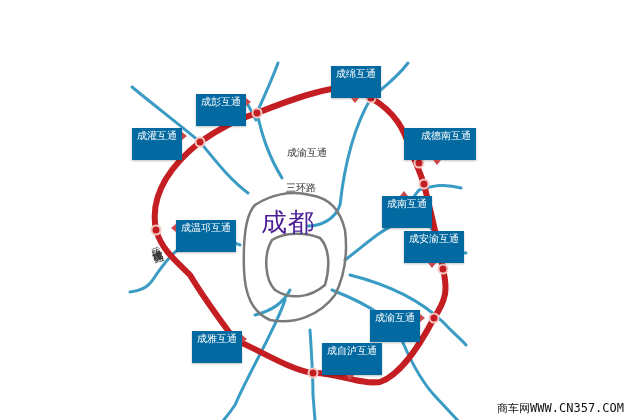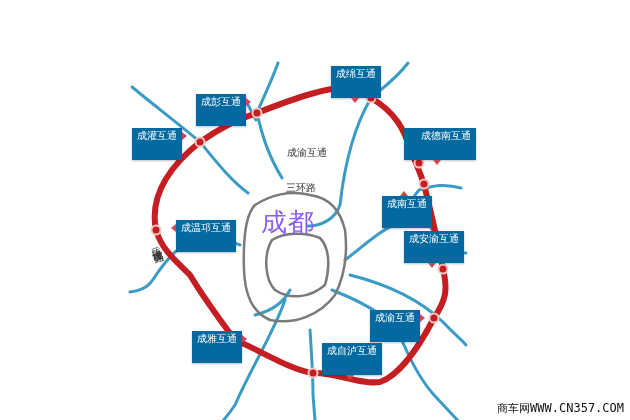--- a/index.html
+++ b/index.html
@@ -5,21 +5,21 @@
   html,body{margin:0;padding:0;background:#ffffff;}
   body{width:630px;height:420px;position:relative;overflow:hidden;font-family:"DejaVu Sans",sans-serif;}
   #map{position:absolute;left:0;top:0;width:630px;height:420px;}
   .badge{position:absolute;background:#0369a1;color:#fff;font-size:10px;line-height:16px;height:32px;padding:0 5px;border-radius:0;white-space:nowrap;box-shadow:0 1px 2px rgba(0,0,0,0.25);}
   .badge::after{content:"";position:absolute;width:0;height:0;}
   .tail-right::after{right:-5px;top:4px;border-top:4px solid transparent;border-bottom:4px solid transparent;border-left:5px solid #c9484a;}
   .tail-left::after{left:-5px;top:4px;border-top:4px solid transparent;border-bottom:4px solid transparent;border-right:5px solid #c9484a;}
   .tail-down::after{left:40%;bottom:-5px;border-left:4px solid transparent;border-right:4px solid transparent;border-top:5px solid #c9484a;}
   .tail-up::after{left:35%;top:-5px;border-left:4px solid transparent;border-right:4px solid transparent;border-bottom:5px solid #c9484a;}
   .label{position:absolute;font-size:10px;color:#333;white-space:nowrap;}
-  .city{position:absolute;font-size:26px;color:#8b5cf6;white-space:nowrap;letter-spacing:1px;}
+  .city{position:absolute;font-size:26px;color:#4c1d95;white-space:nowrap;letter-spacing:1px;}
   .vertical{position:absolute;font-size:10px;color:#333;writing-mode:vertical-rl;transform:rotate(-20deg);transform-origin:top left;letter-spacing:1px;}
   .watermark{position:absolute;right:6px;bottom:4px;font-size:11px;color:#111;white-space:nowrap;}
   .watermark .url{font-family:"DejaVu Sans Mono",monospace;font-size:12px;margin-left:0;}
 </style>
 </head>
 <body>
 
 <svg id="map" viewBox="0 0 630 420" xmlns="http://www.w3.org/2000/svg">
 
   <g fill="none" stroke="#3a9cc4" stroke-width="3" stroke-linecap="round" stroke-linejoin="round">

